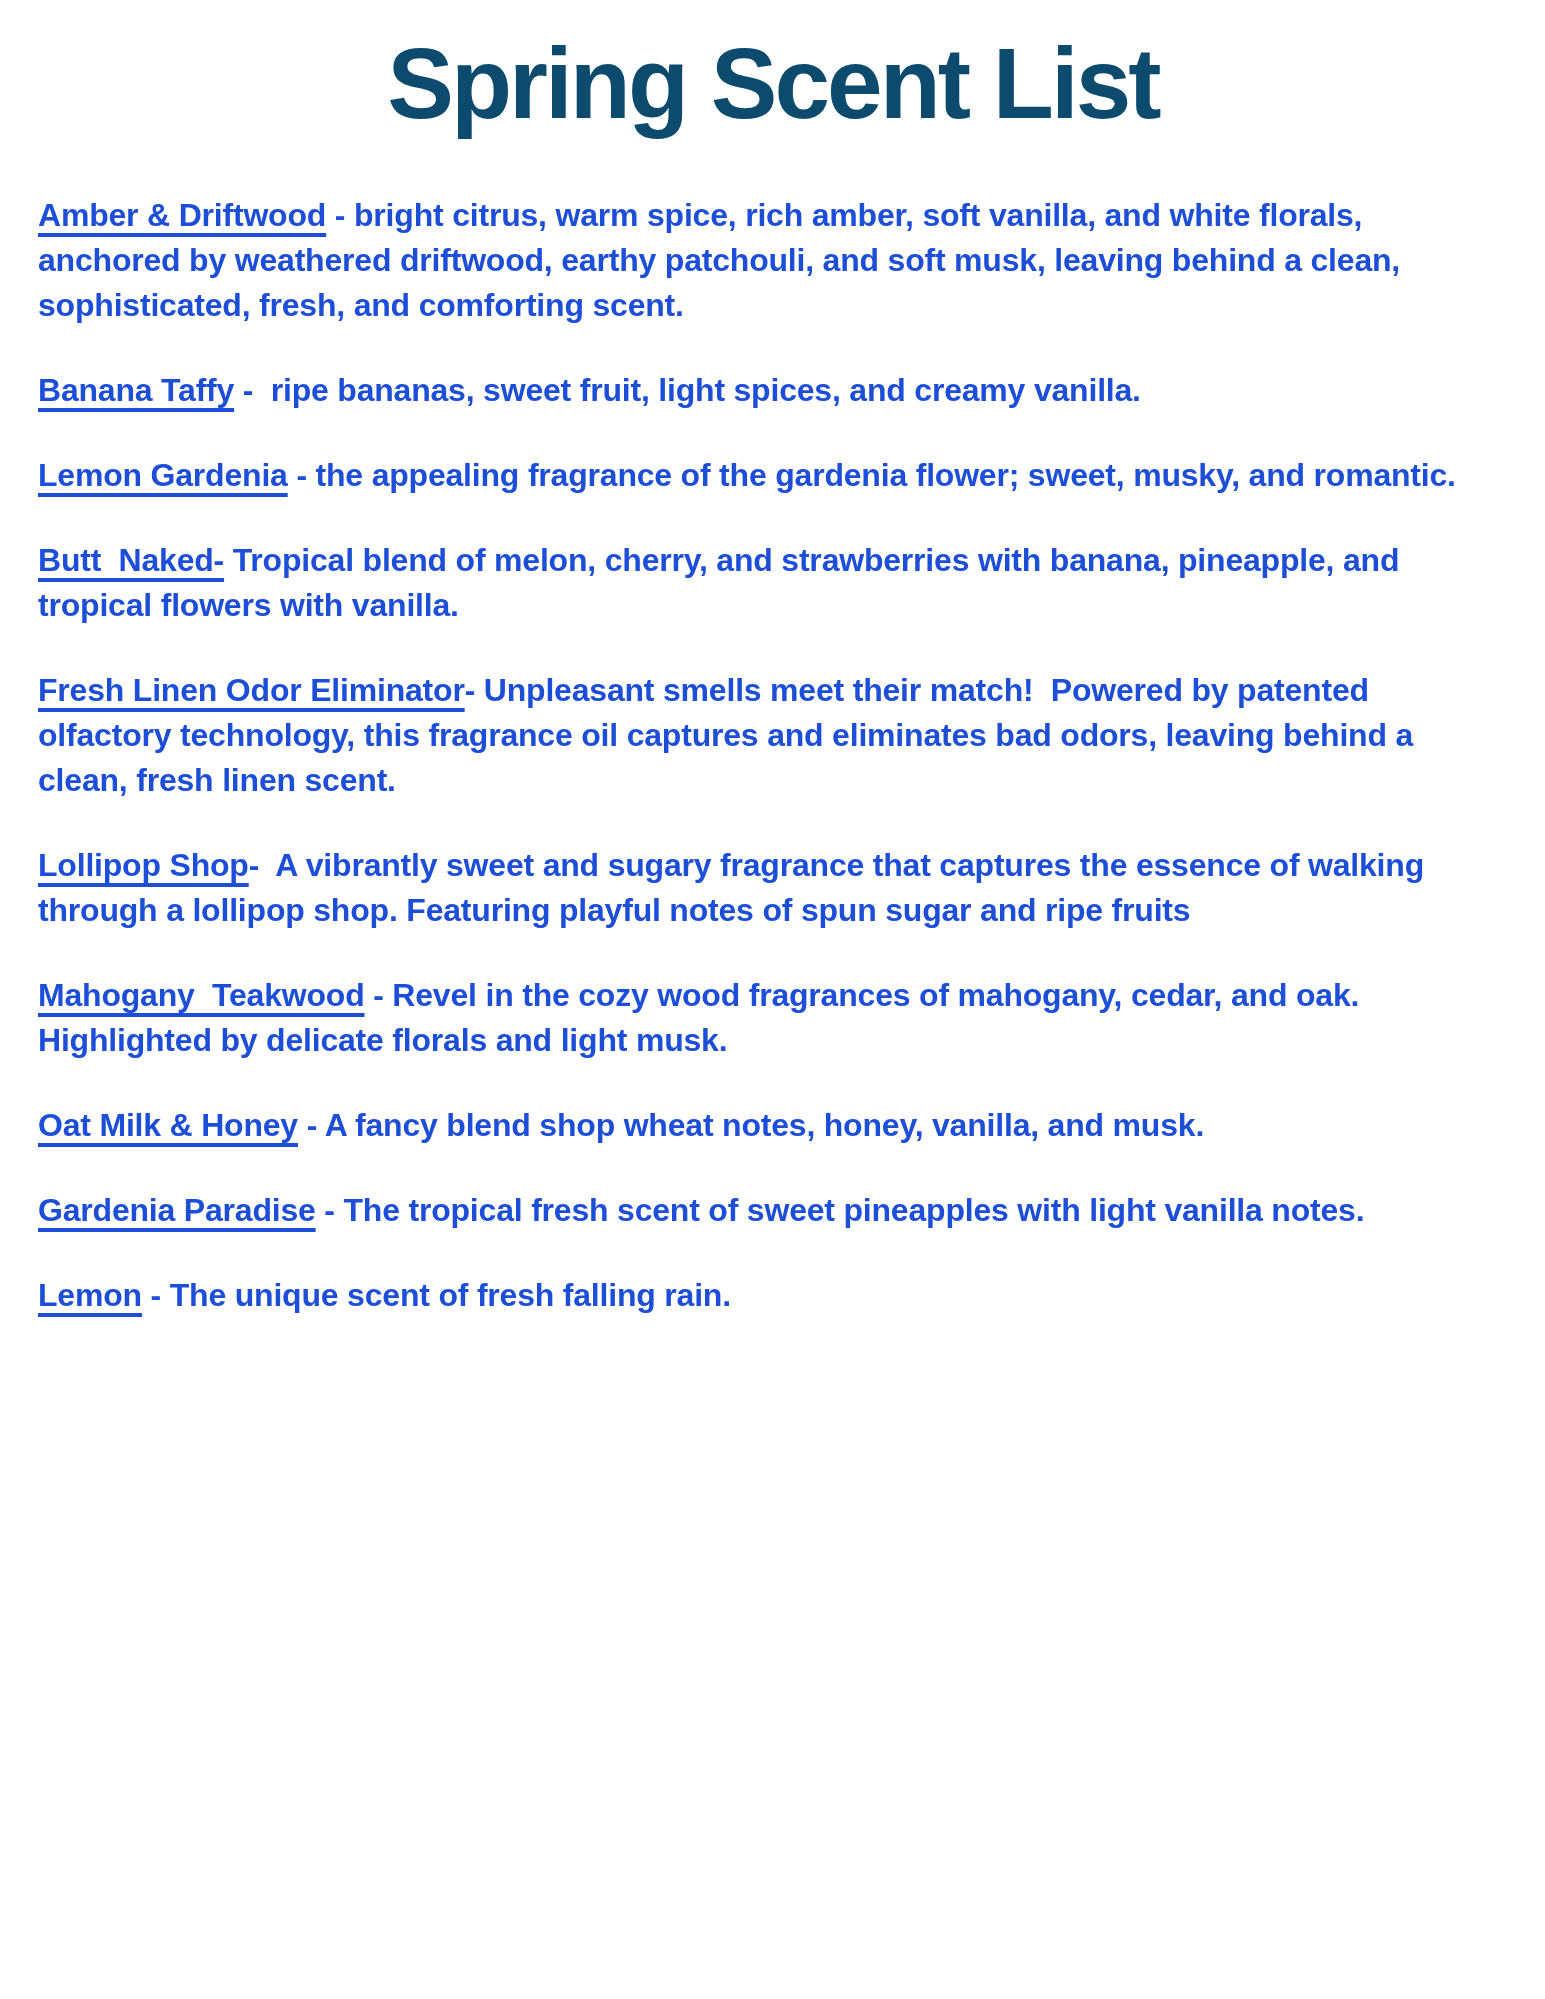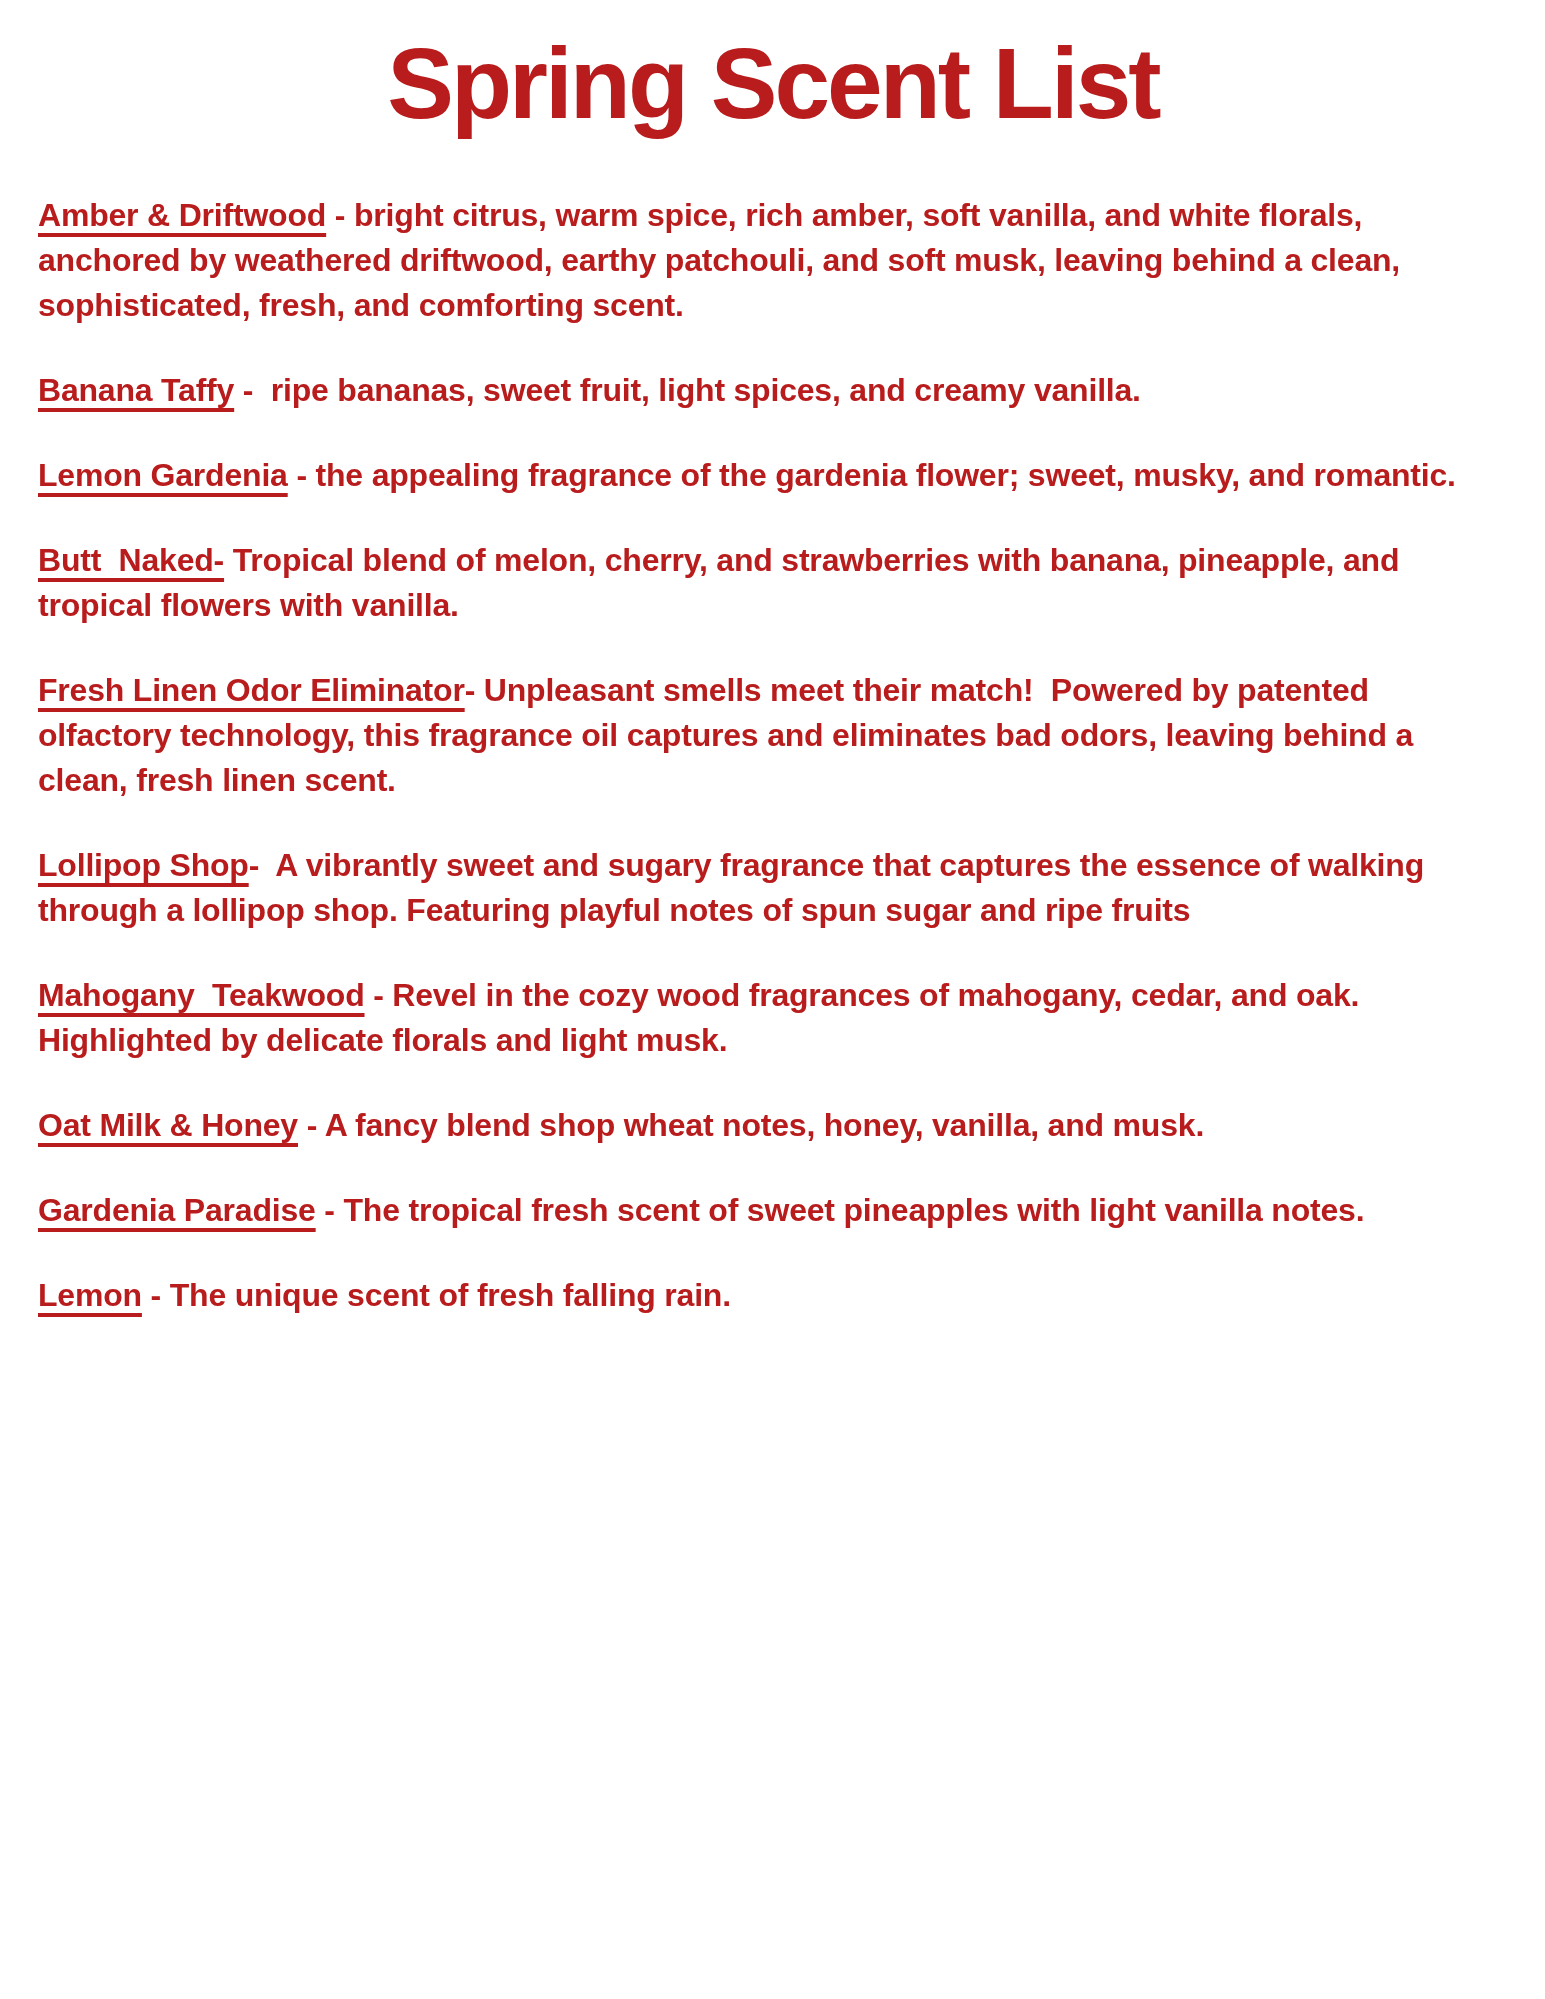--- a/index.html
+++ b/index.html
@@ -21,30 +21,30 @@
     box-sizing: border-box;
     padding: 26px 37px 0 38px;
   }
   .doc-title {
     text-align: center;
     font-size: 100px;
     line-height: 1.15;
     font-weight: bold;
     letter-spacing: -3px;
     margin: 0 0 52px 0;
-    color: #b91c1c;
+    color: #0c4a6e;
   }
   .scent-entry {
     font-size: 32px;
     font-weight: bold;
     line-height: 45px;
     letter-spacing: -0.2px;
     margin: 0 0 40px 0;
     white-space: pre-wrap;
-    color: #b91c1c;
+    color: #1d4ed8;
   }
   .scent-name {
     text-decoration: underline;
     text-decoration-thickness: 4px;
     text-underline-offset: 7px;
   }
 </style>
 </head>
 <body>
 

